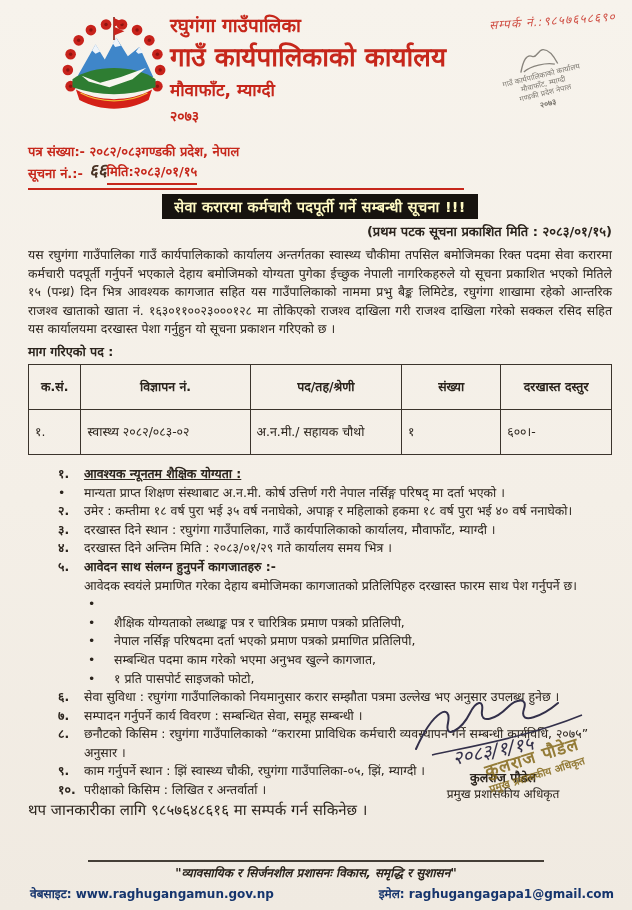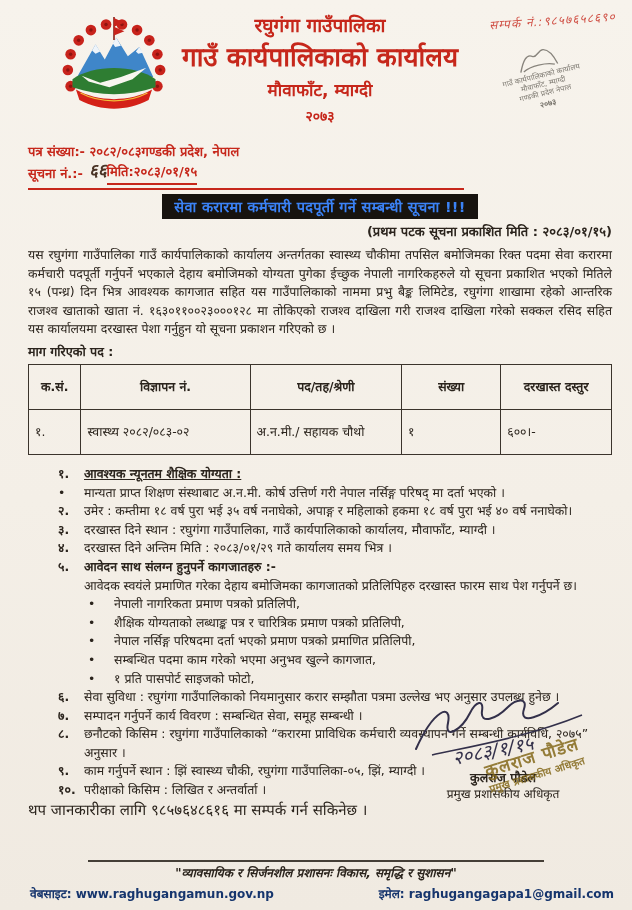--- a/index.html
+++ b/index.html
@@ -3,41 +3,41 @@
 <meta charset="utf-8">
 <style>
   html,body{margin:0;padding:0;background:#9a948c;}
   .page{position:relative;width:632px;height:910px;margin:0 auto;overflow:hidden;
     background:linear-gradient(180deg,#f7f3ec 0%,#f4efe7 55%,#f0eae1 100%);
     font-family:"DejaVu Sans","Liberation Sans",sans-serif;color:#2b241d;}
   .red{color:#c6271b;}
   
   .hdr-spacer{height:142px;}
   .emblem{position:absolute;top:10px;left:56px;width:116px;height:120px;}
-  .hdr-text{position:absolute;top:12px;left:164px;width:312px;text-align:center;}
+  .hdr-text{position:absolute;top:12px;left:170px;width:312px;text-align:left;}
   .hdr-muni{font-size:19px;font-weight:bold;line-height:26px;}
   .hdr-office{font-size:26px;font-weight:bold;line-height:38px;}
   .hdr-addr{font-size:17px;font-weight:bold;line-height:28px;}
   .hdr-year{font-size:14px;font-weight:bold;line-height:24px;}
   .contact-hand{position:absolute;top:12px;right:16px;font-size:12px;font-style:italic;
     letter-spacing:1px;transform:rotate(-4deg);opacity:.8;}
   .round-stamp{position:absolute;top:44px;left:484px;width:128px;height:118px;
     transform:rotate(-14deg);opacity:.78;text-align:center;color:#59554d;}
   .round-stamp svg{display:block;margin:0 auto;}
   .rs-line{font-size:7.5px;line-height:9px;white-space:nowrap;}
   .rs-year{font-size:8px;font-weight:bold;}
   
   .content{padding:0 20px 0 28px;}
   .meta-row{display:flex;justify-content:flex-start;font-size:13px;font-weight:bold;line-height:20px;}
   .notice-no-val{font-size:17px;font-style:italic;color:#4a3426;transform:rotate(-2deg) translateY(-2px);
     display:inline-block;margin-left:6px;font-weight:bold;}
   .date-ul{border-bottom:2px solid #c6271b;padding-bottom:1px;}
   .long-redline{height:0;border-top:2.2px solid #c6271b;width:436px;margin-top:3px;}
   .band-wrap{text-align:center;margin-top:4px;}
-  .band{display:inline-block;background:#17130f;color:#3b82f6;font-weight:bold;font-size:14.5px;
+  .band{display:inline-block;background:#17130f;color:#fef9c3;font-weight:bold;font-size:14.5px;
     padding:2px 12px 3px 12px;letter-spacing:.3px;}
   .subtitle{text-align:right;font-weight:bold;font-size:13px;line-height:21px;margin-top:2px;}
   .para{font-size:12.4px;line-height:18.6px;text-align:justify;margin-top:4px;}
   .demand{font-weight:bold;font-size:12.6px;line-height:21px;margin-top:2px;}
   
   table.pos{width:100%;border-collapse:collapse;margin-top:2px;font-size:12.4px;}
   table.pos th,table.pos td{border:1.4px solid #3b342c;padding:13px 6px;line-height:18px;}
   table.pos th{font-weight:bold;text-align:center;}
   table.pos td{text-align:left;}
   td.c{text-align:center;}
@@ -214,21 +214,20 @@
         <span class="num">४.</span>
         <span class="txt">दरखास्त दिने अन्तिम मिति : २०८३/०१/२९ गते कार्यालय समय भित्र ।</span>
       </div>
       <div class="item">
         <span class="num">५.</span>
         <span class="txt bold">आवेदन साथ संलग्न हुनुपर्ने कागजातहरु :-</span>
       </div>
       <div class="intro">आवेदक स्वयंले प्रमाणित गरेका देहाय बमोजिमका कागजातको प्रतिलिपिहरु दरखास्त फारम साथ पेश गर्नुपर्ने छ।</div>
       <div class="blt deep">
         <span class="dot">•</span>
-        <span class="txt">नेपाली नागरिकता प्रमाण पत्रको प्रतिलिपी,</span>
       </div>
       <div class="blt deep">
         <span class="dot">•</span>
         <span class="txt">शैक्षिक योग्यताको लब्धाङ्क पत्र र चारित्रिक प्रमाण पत्रको प्रतिलिपी,</span>
       </div>
       <div class="blt deep">
         <span class="dot">•</span>
         <span class="txt">नेपाल नर्सिङ्ग परिषदमा दर्ता भएको प्रमाण पत्रको प्रमाणित प्रतिलिपी,</span>
       </div>
       <div class="blt deep">

